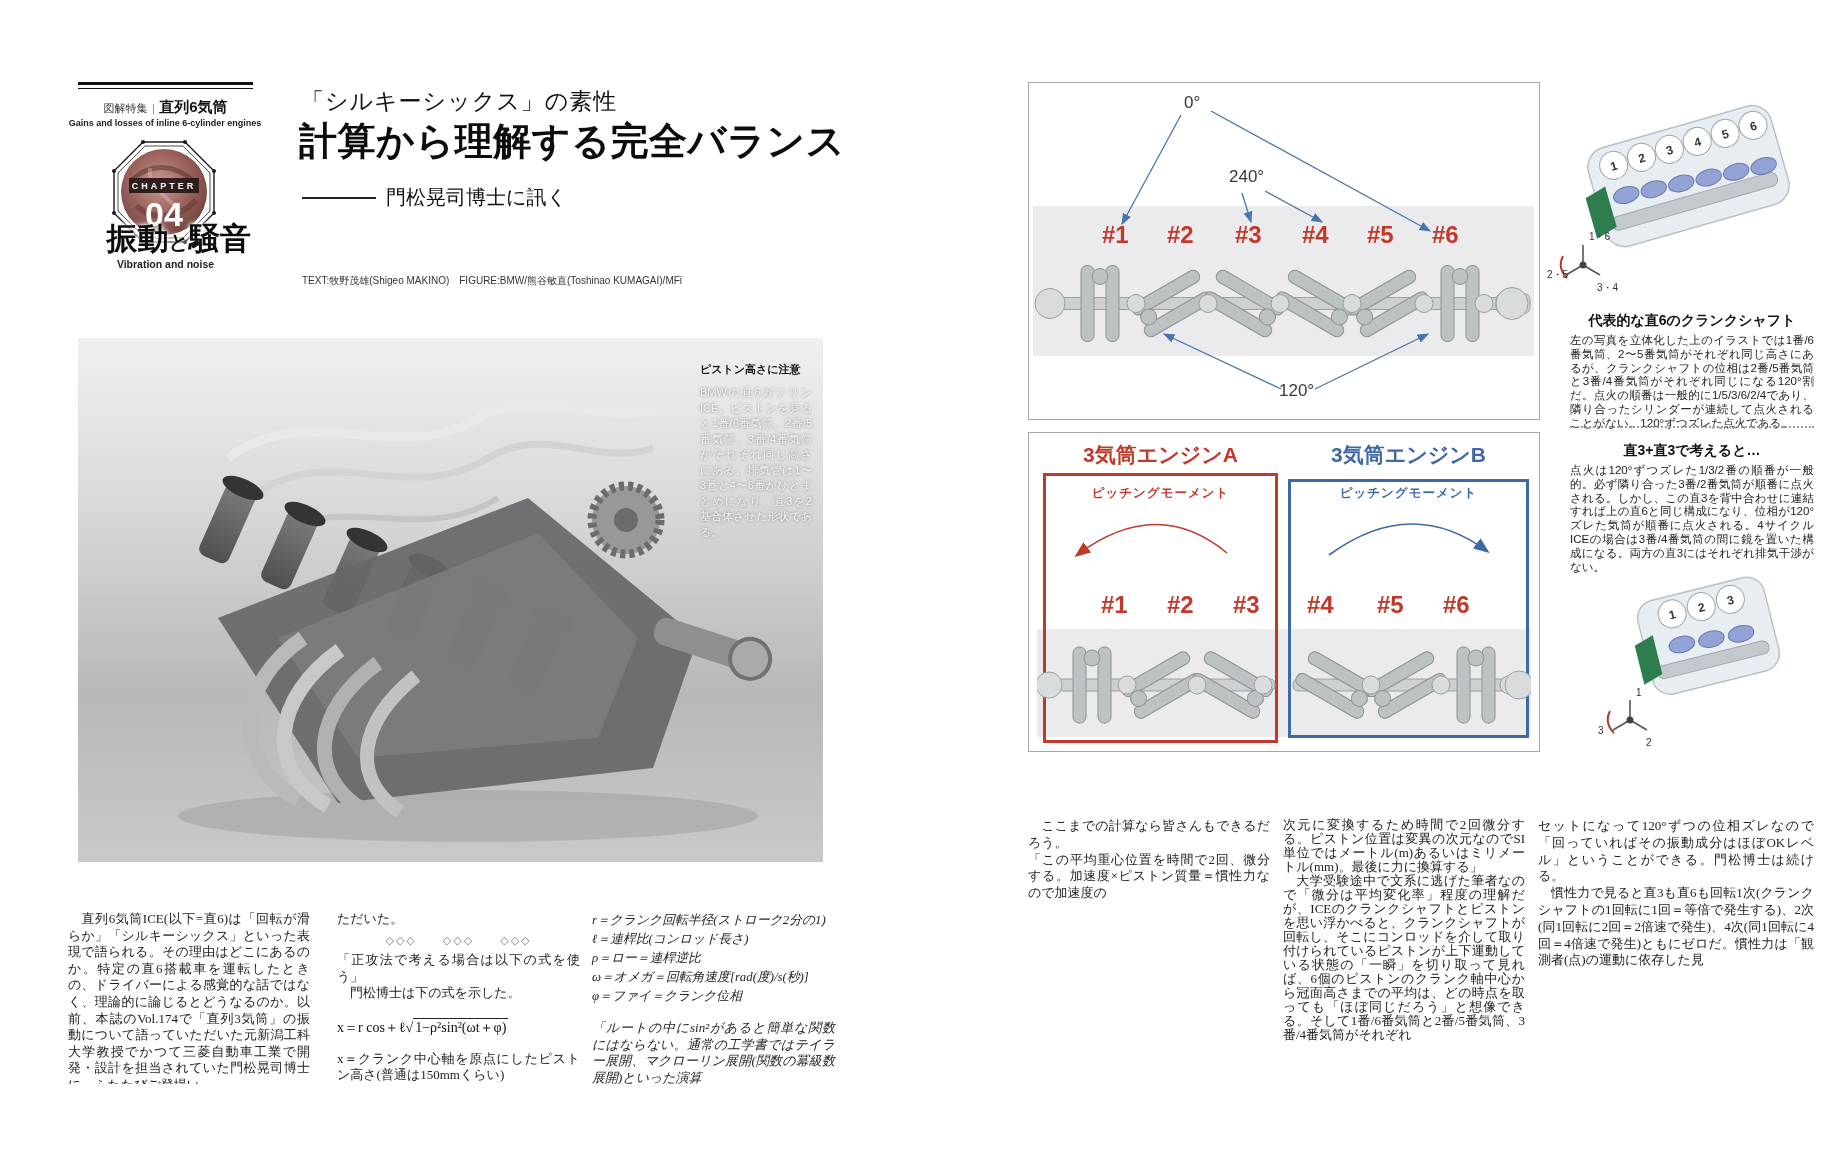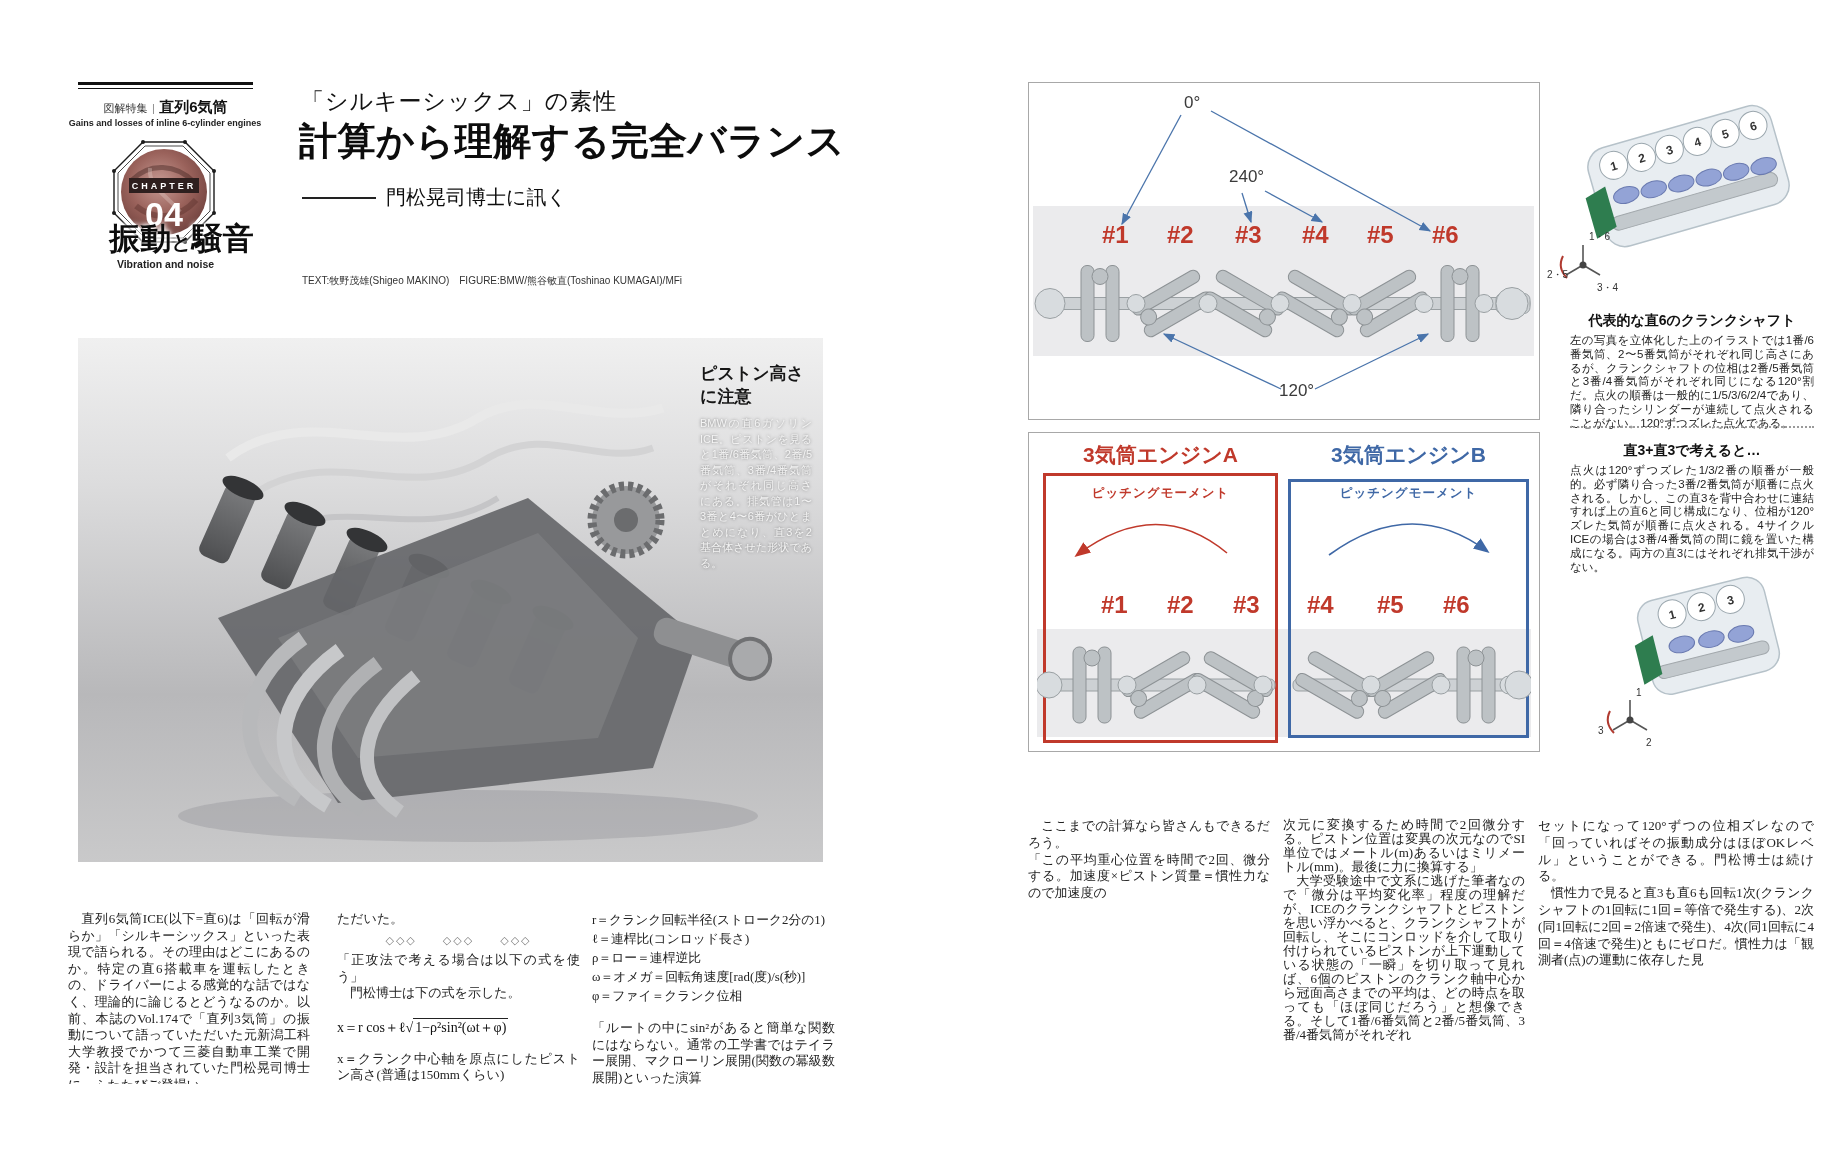--- a/index.html
+++ b/index.html
@@ -21,21 +21,21 @@
   .moment{font-size:12.5px;font-weight:bold;letter-spacing:1px;}
   .crank{fill:#bdc2c5;stroke:#8d9295;stroke-width:1;}
   .journal{fill:#d8dcdf;stroke:#9aa0a3;stroke-width:1;}
   .shaft{fill:#cdd1d4;stroke:#9aa0a3;stroke-width:1;}
   .sb-title{font-size:14px;font-weight:bold;color:#111;text-align:center;}
   .sb-body{font-size:11.5px;line-height:13.8px;text-align:justify;color:#222;}
   .dotted{border-top:2px dotted #9a9a9a;}
   .radicand{border-top:1.4px solid #222;padding:1px 2px 0 2px;}
   .formula{font-family:"Liberation Serif","DejaVu Serif",serif;font-size:14px;color:#111;}
   .defs-line{font-family:"Liberation Serif","DejaVu Serif",serif;font-size:12.8px;line-height:19px;color:#222;}
-  .caption-title{font-size:17px;font-weight:bold;color:#161616;}
+  .caption-title{font-size:11px;font-weight:bold;color:#161616;}
   .caption-body{font-size:11px;line-height:15.5px;color:#f4f4f4;text-align:justify;
                 text-shadow:0 0 3px rgba(90,90,90,.8);}
   .folio{font-size:13px;font-weight:bold;color:#222;}
   svg text{font-family:"Liberation Sans","DejaVu Sans",sans-serif;}
 </style>
 </head>
 <body>
 
 <div id="spread">
 
@@ -70,21 +70,21 @@
     </g>
     <circle cx="54" cy="54" r="43" fill="url(#badgeGrad)"></circle>
     <path d="M22,42 C40,24 66,26 84,44" stroke="rgba(56,28,26,.4)" stroke-width="5" fill="none"></path>
     <path d="M26,68 C46,84 70,80 86,62" stroke="rgba(90,48,44,.45)" stroke-width="6" fill="none"></path>
     <path d="M40,30 C38,50 58,58 70,74" stroke="rgba(230,205,200,.35)" stroke-width="4" fill="none"></path>
     <rect x="19" y="40" width="70" height="15" fill="#2e1f1e"></rect>
     <text x="54" y="51" text-anchor="middle" font-size="9" letter-spacing="3" fill="#ffffff" font-weight="bold">CHAPTER</text>
     <text x="54" y="88" text-anchor="middle" font-size="34" fill="#ffffff" font-weight="bold">04</text>
   </svg>
 
-  <div class="abs gothic" style="left:94px;top:218px;width:175px;text-align:center;font-weight:bold;color:#0d0d0d;text-shadow:0 0 4px #fff,0 0 6px #fff;">
+  <div class="abs gothic" style="left:76px;top:218px;width:175px;text-align:right;font-weight:bold;color:#0d0d0d;text-shadow:0 0 4px #fff,0 0 6px #fff;">
     <span style="font-size:31px;">振動</span><span style="font-size:20px;">と</span><span style="font-size:31px;">騒音</span>
   </div>
   <div class="abs" style="left:78px;top:258px;width:175px;text-align:center;font-size:10.5px;font-weight:bold;color:#222;">Vibration and noise</div>
 
   <div class="abs serif" style="left:301px;top:86px;font-size:23px;color:#111;letter-spacing:1px;">「シルキーシックス」の素性</div>
   <div class="abs serif" style="left:299px;top:116px;font-size:38px;font-weight:bold;color:#0c0c0c;letter-spacing:0.5px;">計算から理解する完全バランス</div>
   <div class="abs" style="left:302px;top:197px;width:74px;border-top:2px solid #222;"></div>
   <div class="abs gothic" style="left:386px;top:184px;font-size:20px;font-weight:normal;color:#0d0d0d;">門松晃司博士に訊く</div>
   <div class="abs" style="left:302px;top:274px;font-size:10px;color:#333;">TEXT:牧野茂雄(Shigeo MAKINO)　FIGURE:BMW/熊谷敏直(Toshinao KUMAGAI)/MFi</div>
 
@@ -156,21 +156,21 @@
     <p>ただいた。</p>
     <p style="text-align:center;color:#777;font-size:11px;letter-spacing:2px;margin:4px 0;">◇◇◇　　◇◇◇　　◇◇◇</p>
     <p>「正攻法で考える場合は以下の式を使う」</p>
     <p>　門松博士は下の式を示した。</p>
     <div class="formula" style="margin:18px 0 14px 0;">
       <span>x＝r cos＋ℓ√</span><span class="radicand">1−ρ²sin²(ωt＋φ)</span>
     </div>
     <p>x＝クランク中心軸を原点にしたピストン高さ(普通は150mmくらい)</p>
   </div>
 
-  <div class="abs" style="left:592px;top:911px;width:243px;">
+  <div class="abs" style="left:592px;top:911px;width:243px;font-style:italic;">
     <div class="defs-line">r＝クランク回転半径(ストローク2分の1)</div>
     <div class="defs-line">ℓ＝連桿比(コンロッド長さ)</div>
     <div class="defs-line">ρ＝ロー＝連桿逆比</div>
     <div class="defs-line">ω＝オメガ＝回転角速度[rad(度)/s(秒)]</div>
     <div class="defs-line">φ＝ファイ＝クランク位相</div>
     <div class="jtext" style="margin-top:14px;">「ルートの中にsin²があると簡単な関数にはならない。通常の工学書ではテイラー展開、マクローリン展開(関数の冪級数展開)といった演算</div>
   </div>
 
   <div class="abs folio" style="left:36px;top:1120px;">050</div>
 

